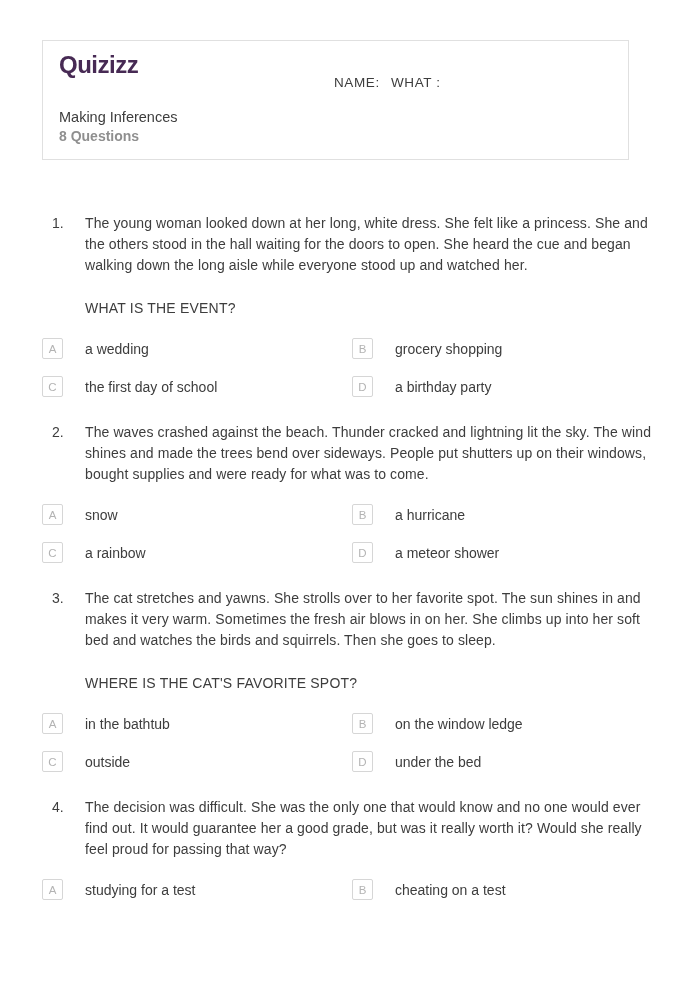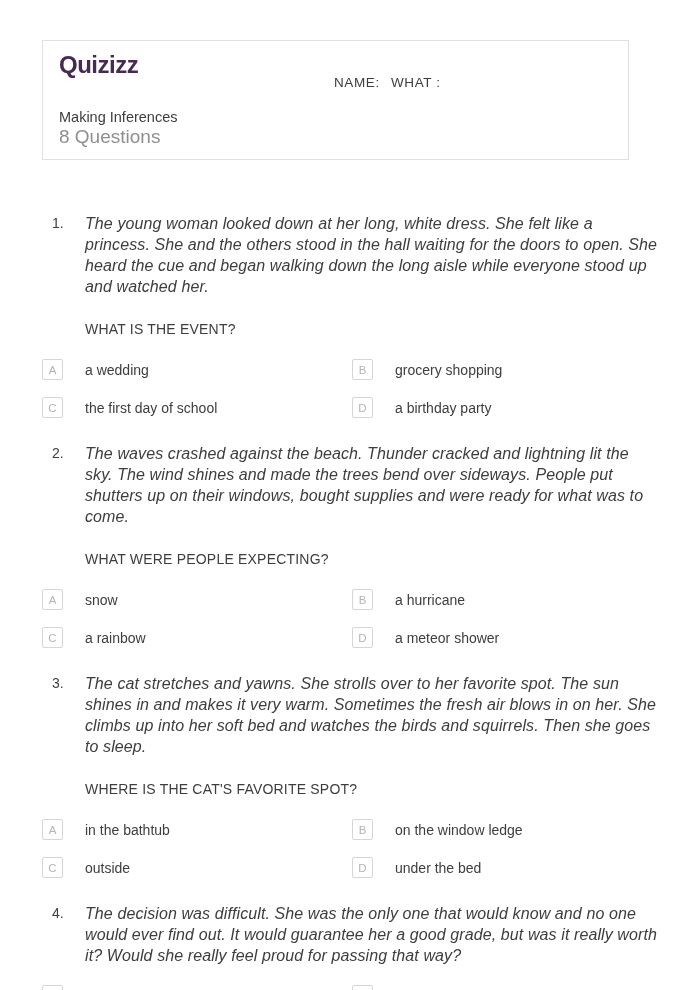--- a/index.html
+++ b/index.html
@@ -29,37 +29,37 @@
     border:1px solid var(--card-border);
     padding:12px 16px 14px 16px;
     display:flex; justify-content:space-between;
   }
   .header-left { display:flex; flex-direction:column; justify-content:space-between; }
   .logo {
     font-size:24px; font-weight:700; color:var(--brand);
     letter-spacing:-0.5px; line-height:24px;
   }
   .title { font-size:14.5px; color:var(--text); line-height:18px; }
-  .subtitle { font-size:19px; color:var(--muted); line-height:17px; margin-top:2px; }
+  .subtitle { font-size:14px; color:var(--muted); line-height:17px; margin-top:2px;font-weight:bold; }
   .header-right { width:278px; display:flex; flex-direction:row; padding-top:8px; }
   .field-row { display:flex; align-items:flex-end; height:30px; }
   .field-label {
     width:57px; font-size:13.5px; color:var(--text);
     letter-spacing:0.6px; white-space:pre; padding-bottom:1px; flex:none;
   }
   .field-line { flex:1; border-bottom:1px solid var(--line); height:18px; }
   
   .questions { margin:53px 42px 0; }
   .question { margin-bottom:25px; }
   .q-row { display:flex; }
   .q-num {
     flex:none; width:43px; padding-left:10px;
     font-size:14px; line-height:21px;
   }
-  .q-text { flex:1; font-size:16px; line-height:21px; letter-spacing:0.1px;font-style:italic; }
+  .q-text { flex:1; font-size:14px; line-height:21px; letter-spacing:0.1px; }
   .q-prompt {
     margin:22px 0 0 43px;
     font-size:14px; line-height:21px; letter-spacing:0.2px;
   }
   .options {
     margin-top:19px;
     display:grid; grid-template-columns:310px 1fr; row-gap:17px;
   }
   .option { display:flex; align-items:center; }
   .opt-letter {
@@ -124,21 +124,20 @@
     <span class="opt-text">a birthday party</span>
   </div>
 </div>
   </div>
 
   <div class="question">
     <div class="q-row">
       <div class="q-num">2.</div>
       <div class="q-text">The waves crashed against the beach. Thunder cracked and lightning lit the sky. The wind shines and made the trees bend over sideways. People put shutters up on their windows, bought supplies and were ready for what was to come.</div>
     </div>
-    <div class="q-prompt">WHAT WERE PEOPLE EXPECTING?</div>
     <div class="options">
   <div class="option">
     <span class="opt-letter">A</span>
     <span class="opt-text">snow</span>
   </div>
 
   <div class="option">
     <span class="opt-letter">B</span>
     <span class="opt-text">a hurricane</span>
   </div>

